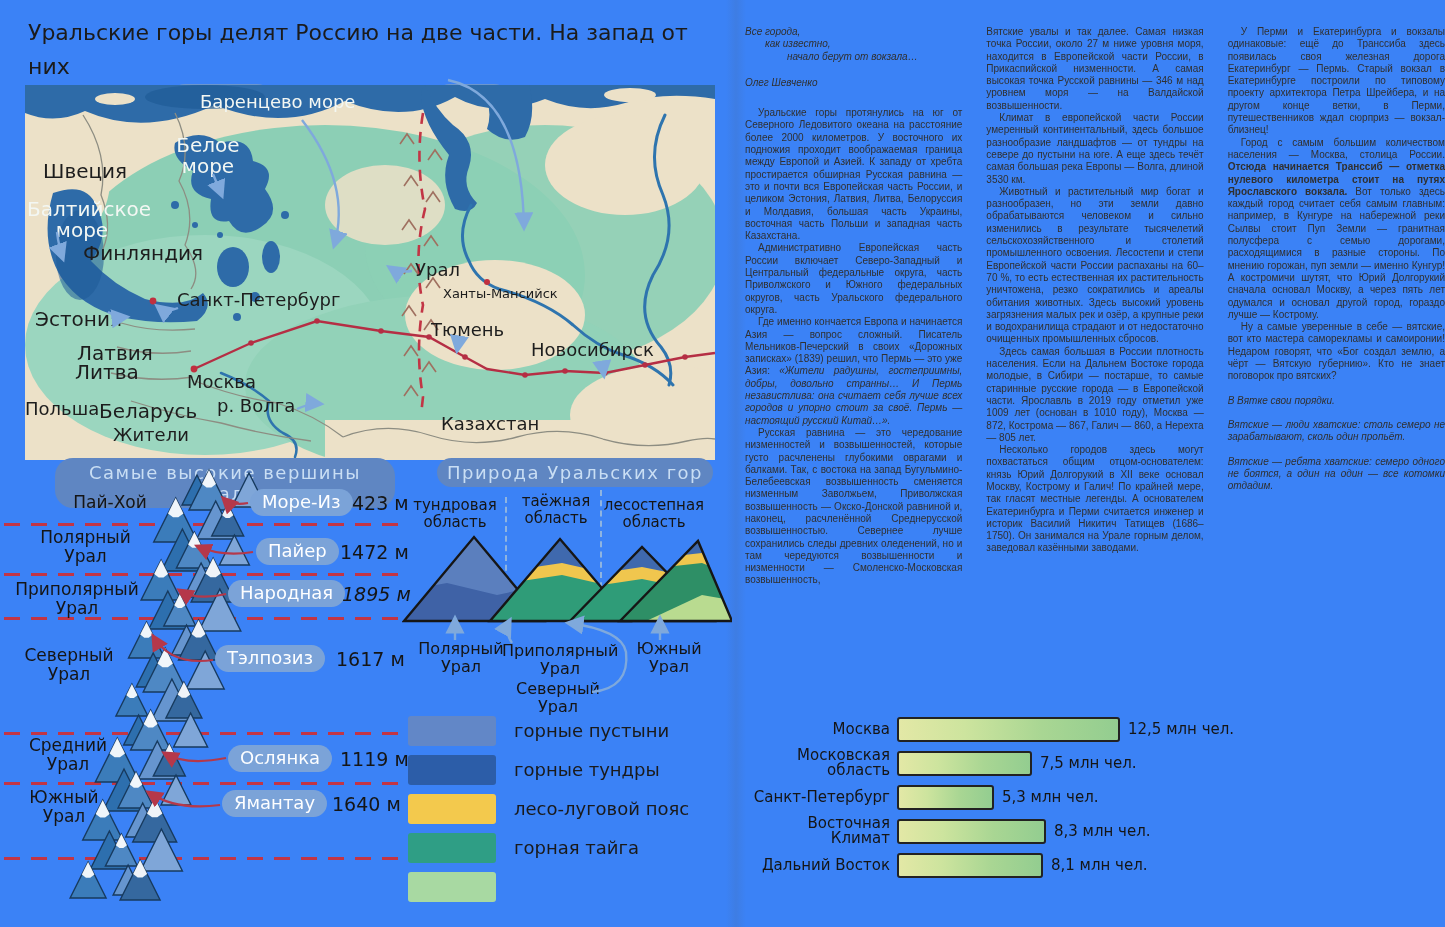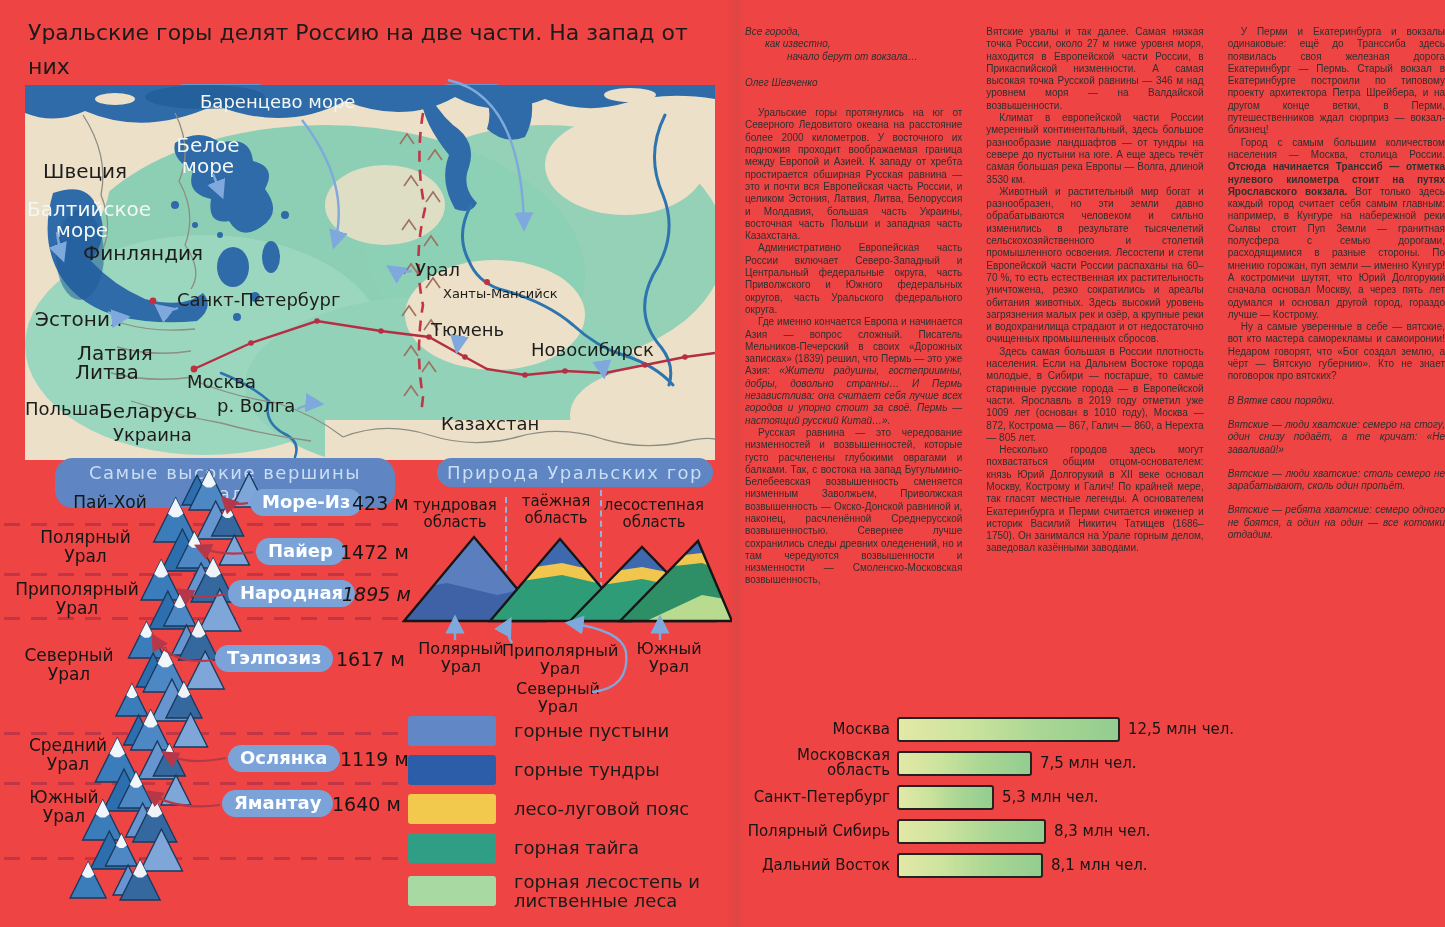--- a/index.html
+++ b/index.html
@@ -1,16 +1,16 @@
 <!DOCTYPE html>
 <html><head>
 <meta charset="utf-8">
 <style>
   html,body{margin:0;padding:0;background:#ffffff;width:1445px;height:927px;overflow:hidden;}
-  .spread{position:relative;width:1445px;height:927px;background:#ef4444;font-family:"Liberation Sans",sans-serif;color:#2b2b2b;}
+  .spread{position:relative;width:1445px;height:927px;background:#3b82f6;font-family:"Liberation Sans",sans-serif;color:#2b2b2b;}
   .hw{font-family:"DejaVu Sans",sans-serif;}
   .gutter{position:absolute;left:726px;top:0;width:20px;height:927px;
     background:linear-gradient(90deg,rgba(0,0,0,0) 0%,rgba(90,80,60,.10) 50%,rgba(0,0,0,0) 100%);}
   
   .page-left{position:absolute;left:0;top:0;width:735px;height:927px;}
   .title{position:absolute;left:28px;top:16px;width:700px;font-size:22px;line-height:1.55;color:#1b1b1b;}
   .pill{display:inline-block;background:#6b96ce;color:#eaf3ff;border-radius:15px;padding:0 10px 2px 10px;}
   .map{position:absolute;left:25px;top:85px;width:690px;height:375px;}
   .map svg{position:absolute;left:0;top:0;}
   .lbl{position:absolute;font-size:20px;color:#1d1d1d;white-space:nowrap;line-height:1.05;}
@@ -18,21 +18,21 @@
   .lbl.sea{color:#f3f7f3;}
   .lbl.sm{font-size:13px;}
   .lbl.lg{font-size:18px;}
   .overlay{position:absolute;left:0;top:0;pointer-events:none;}
   
   .pill-header{position:absolute;background:#5f86c2;color:#c9def4;border-radius:18px;text-align:center;
     font-size:18px;letter-spacing:1.5px;padding:4px 0;}
   .dash-red{position:absolute;height:3px;
     background:repeating-linear-gradient(90deg,#c23545 0 16px,transparent 16px 27px);}
   .region{position:absolute;text-align:center;font-size:17px;line-height:1.12;color:#151515;}
-  .bubble{position:absolute;background:#7ba3d8;color:#fdfeff;border-radius:16px;padding:2px 12px 4px 12px;font-size:18px;white-space:nowrap;font-weight:bold;}
+  .bubble{position:absolute;background:#7ba3d8;color:#fdfeff;border-radius:16px;padding:2px 12px 4px 12px;font-size:18px;white-space:nowrap;}
   .height{position:absolute;font-size:19px;color:#151515;white-space:nowrap;}
   
   .zone{position:absolute;text-align:center;font-size:15px;line-height:1.12;color:#151515;}
   .range{position:absolute;text-align:center;font-size:16px;line-height:1.12;color:#151515;}
   .vdash{position:absolute;width:0;border-left:2px dashed #8fb4e0;}
   
   .legend{position:absolute;left:408px;top:716px;width:325px;}
   .legend-row{display:flex;align-items:center;gap:18px;margin-bottom:9px;}
   .swatch{width:88px;height:30px;border-radius:3px;flex:0 0 88px;}
   .legend-label{font-size:18px;line-height:1.08;color:#1a1a1a;}
@@ -165,21 +165,21 @@
       <span class="lbl sea wrap hw" style="left:148px;top:50px;width:70px;">Белое море</span>
       <span class="lbl hw" style="left:18px;top:76px;">Швеция</span>
       <span class="lbl sea wrap hw" style="left:2px;top:114px;width:110px;">Балтийское море</span>
       <span class="lbl hw" style="left:58px;top:158px;">Финляндия</span>
       <span class="lbl hw" style="left:10px;top:224px;">Эстония</span>
       <span class="lbl lg hw" style="left:152px;top:206px;">Санкт-Петербург</span>
       <span class="lbl hw" style="left:52px;top:258px;">Латвия</span>
       <span class="lbl hw" style="left:50px;top:277px;">Литва</span>
       <span class="lbl lg hw" style="left:0px;top:315px;">Польша</span>
       <span class="lbl hw" style="left:74px;top:316px;">Беларусь</span>
-      <span class="lbl lg hw" style="left:88px;top:341px;">Украина</span>
+      <span class="lbl lg hw" style="left:88px;top:341px;">Жители</span>
       <span class="lbl lg hw" style="left:162px;top:288px;">Москва</span>
       <span class="lbl lg hw" style="left:192px;top:312px;">р. Волга</span>
       <span class="lbl lg hw" style="left:390px;top:176px;">Урал</span>
       <span class="lbl sm hw" style="left:418px;top:202px;">Ханты-Мансийск</span>
       <span class="lbl lg hw" style="left:406px;top:236px;">Тюмень</span>
       <span class="lbl lg hw" style="left:506px;top:256px;">Новосибирск</span>
       <span class="lbl lg hw" style="left:416px;top:330px;">Казахстан</span>
     </div>
 
     <div class="pill-header hw" style="left:55px;top:458px;width:340px;">Самые высокие вершины Урала</div>
@@ -342,21 +342,20 @@
         <div class="legend-row">
           <div class="swatch" style="background: rgb(243, 201, 77);"></div>
           <div class="legend-label hw">лесо-луговой пояс</div>
         </div>
         <div class="legend-row">
           <div class="swatch" style="background: rgb(47, 158, 133);"></div>
           <div class="legend-label hw">горная тайга</div>
         </div>
         <div class="legend-row">
           <div class="swatch" style="background: rgb(168, 217, 162);"></div>
-          <div class="legend-label hw">горная лесостепь и лиственные леса</div>
         </div>
       </div>
 
     <svg class="overlay" width="735" height="927" viewBox="0 0 735 927">
       <defs>
         <marker id="ab" markerWidth="9" markerHeight="9" refX="6.5" refY="4" orient="auto">
             <path d="M0,0 L8,4 L0,8 z" fill="#7fa9dc"></path>
           </marker>
         <marker id="ar" markerWidth="9" markerHeight="9" refX="6.5" refY="4" orient="auto">
             <path d="M0,0 L8,4 L0,8 z" fill="#b5384a"></path>
@@ -415,21 +414,20 @@
             <p class="indent"><span>Здесь самая большая в России плотность населения. Если на Дальнем Востоке города молодые, в Сибири — постарше, то самые старинные русские города — в Европейской части. Ярославль в 2019 году отметил уже 1009 лет (основан в 1010 году), Москва — 872, Кострома — 867, Галич — 860, а Нерехта — 805 лет.</span></p>
             <p class="indent"><span>Несколько городов здесь могут похвастаться общим отцом-основателем: князь Юрий Долгорукий в XII веке основал Москву, Кострому и Галич! По крайней мере, так гласят местные легенды. А основателем Екатеринбурга и Перми считается инженер и историк Василий Никитич Татищев (1686–1750). Он занимался на Урале горным делом, заведовал казёнными заводами.</span></p>
           </div>
       </div>
       <div class="col">
         <div>
             <p class="indent"><span>У Перми и Екатеринбурга и вокзалы одинаковые: ещё до Транссиба здесь появилась своя железная дорога Екатеринбург — Пермь. Старый вокзал в Екатеринбурге построили по типовому проекту архитектора Петра Шрейбера, и на другом конце ветки, в Перми, путешественников ждал сюрприз — вокзал-близнец!</span></p>
             <p class="indent"><span>Город с самым большим количеством населения — Москва, столица России. </span><span style="font-weight: bold;">Отсюда начинается Транссиб — отметка нулевого километра стоит на путях Ярославского вокзала.</span><span> Вот только здесь каждый город считает себя самым главным: например, в Кунгуре на набережной реки Сылвы стоит Пуп Земли — гранитная полусфера с семью дорогами, расходящимися в разные стороны. По мнению горожан, пуп земли — именно Кунгур! А костромичи шутят, что Юрий Долгорукий сначала основал Москву, а через пять лет одумался и основал другой город, гораздо лучше — Кострому.</span></p>
             <p class="indent"><span>Ну а самые уверенные в себе — вятские, вот кто мастера саморекламы и самоиронии! Недаром говорят, что «Бог создал землю, а чёрт — Вятскую губернию». Кто не знает поговорок про вятских?</span></p>
             <p class="gap italic"><span>В Вятке свои порядки.</span></p>
-            <p class="gap italic"><span>Вятские — люди хватские: семеро на стогу, один снизу подаёт, а те кричат: «Не заваливай!»</span></p>
             <p class="gap italic"><span>Вятские — люди хватские: столь семеро не зарабатывают, сколь один пропьёт.</span></p>
             <p class="gap italic"><span>Вятские — ребята хватские: семеро одного не боятся, а один на один — все котомки отдадим.</span></p>
           </div>
       </div>
     </div>
 
 
     <div class="chart" id="population-chart">
         <div class="chart-row">
           <div class="chart-label">Москва</div>
@@ -440,21 +438,21 @@
           <div class="chart-label">Московская область</div>
           <div class="chart-bar" style="width: 131px;"></div>
           <div class="chart-value">7,5 млн чел.</div>
         </div>
         <div class="chart-row">
           <div class="chart-label">Санкт-Петербург</div>
           <div class="chart-bar" style="width: 93px;"></div>
           <div class="chart-value">5,3 млн чел.</div>
         </div>
         <div class="chart-row">
-          <div class="chart-label">Полярный Сибирь</div>
+          <div class="chart-label">Восточная Климат</div>
           <div class="chart-bar" style="width: 145px;"></div>
           <div class="chart-value">8,3 млн чел.</div>
         </div>
         <div class="chart-row">
           <div class="chart-label">Дальний Восток</div>
           <div class="chart-bar" style="width: 142px;"></div>
           <div class="chart-value">8,1 млн чел.</div>
         </div>
       </div>
   </section>

